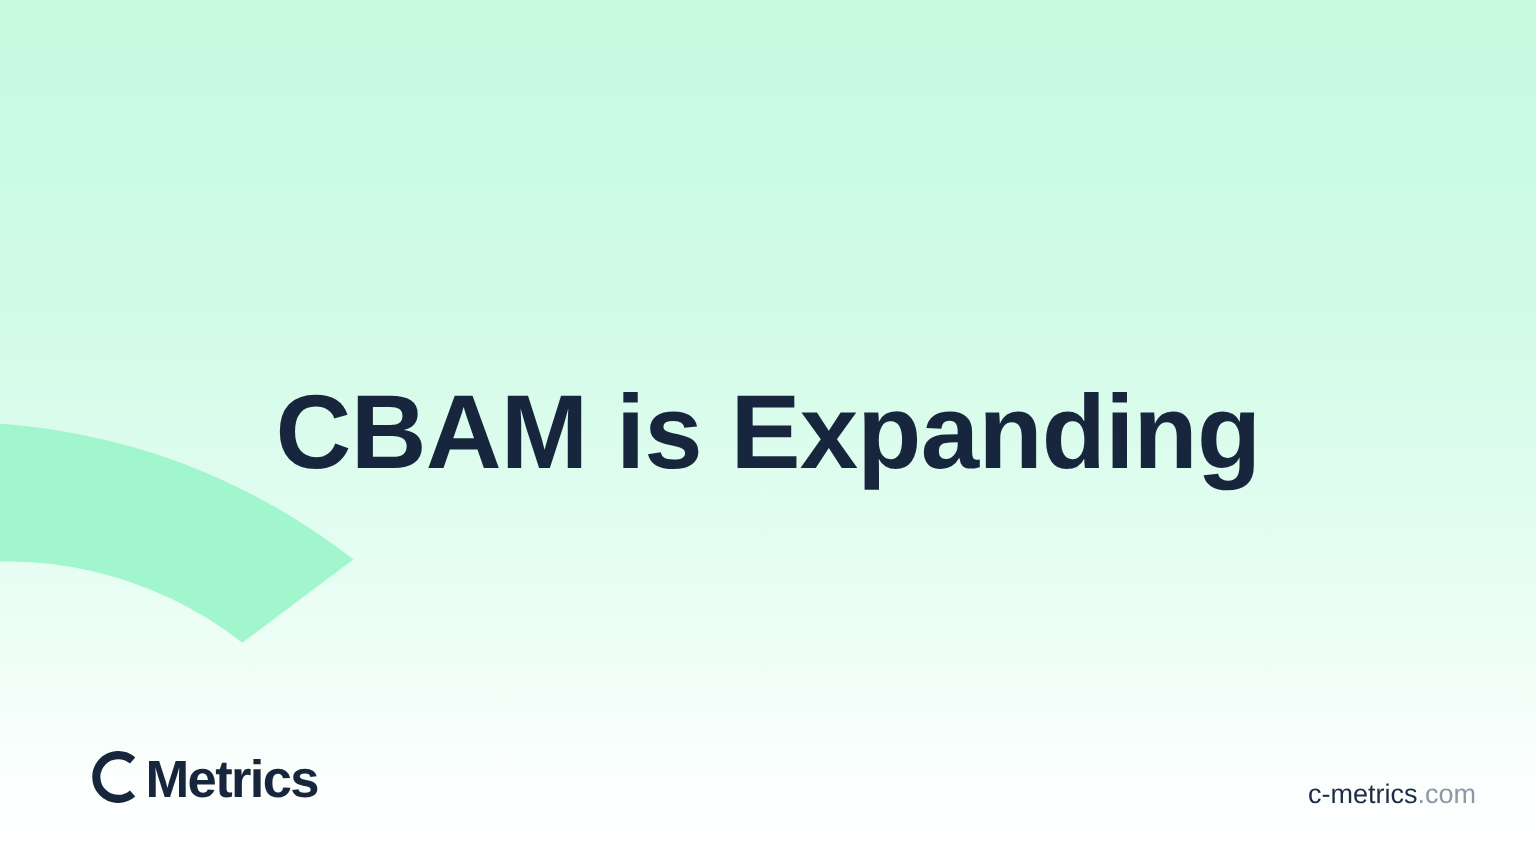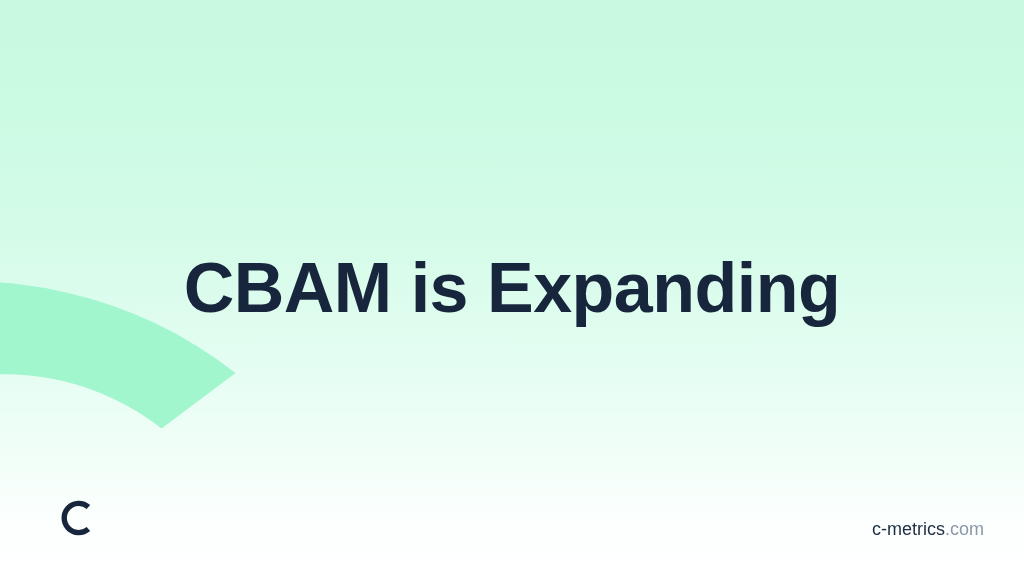--- a/index.html
+++ b/index.html
@@ -131,19 +131,20 @@
   <div id="title-block">
     <h1 id="slide-title">CBAM is Expanding</h1>
   </div>
 
   <div id="logo">
     <svg id="logo-mark" viewBox="0 0 40 40" xmlns="http://www.w3.org/2000/svg" aria-hidden="true">
 
       <path d="M 32.4 9.0
                A 14.6 14.6 0 1 0 32.4 31.0" fill="none" stroke="#17263c" stroke-width="5.4" stroke-linecap="butt"></path>
     </svg>
+    <span id="logo-word">Metrics</span>
   </div>
 
   <div id="site-url">
     <span class="url-name">c-metrics</span><span class="url-tld">.com</span>
   </div>
 
 </div>
 
 </body></html>

